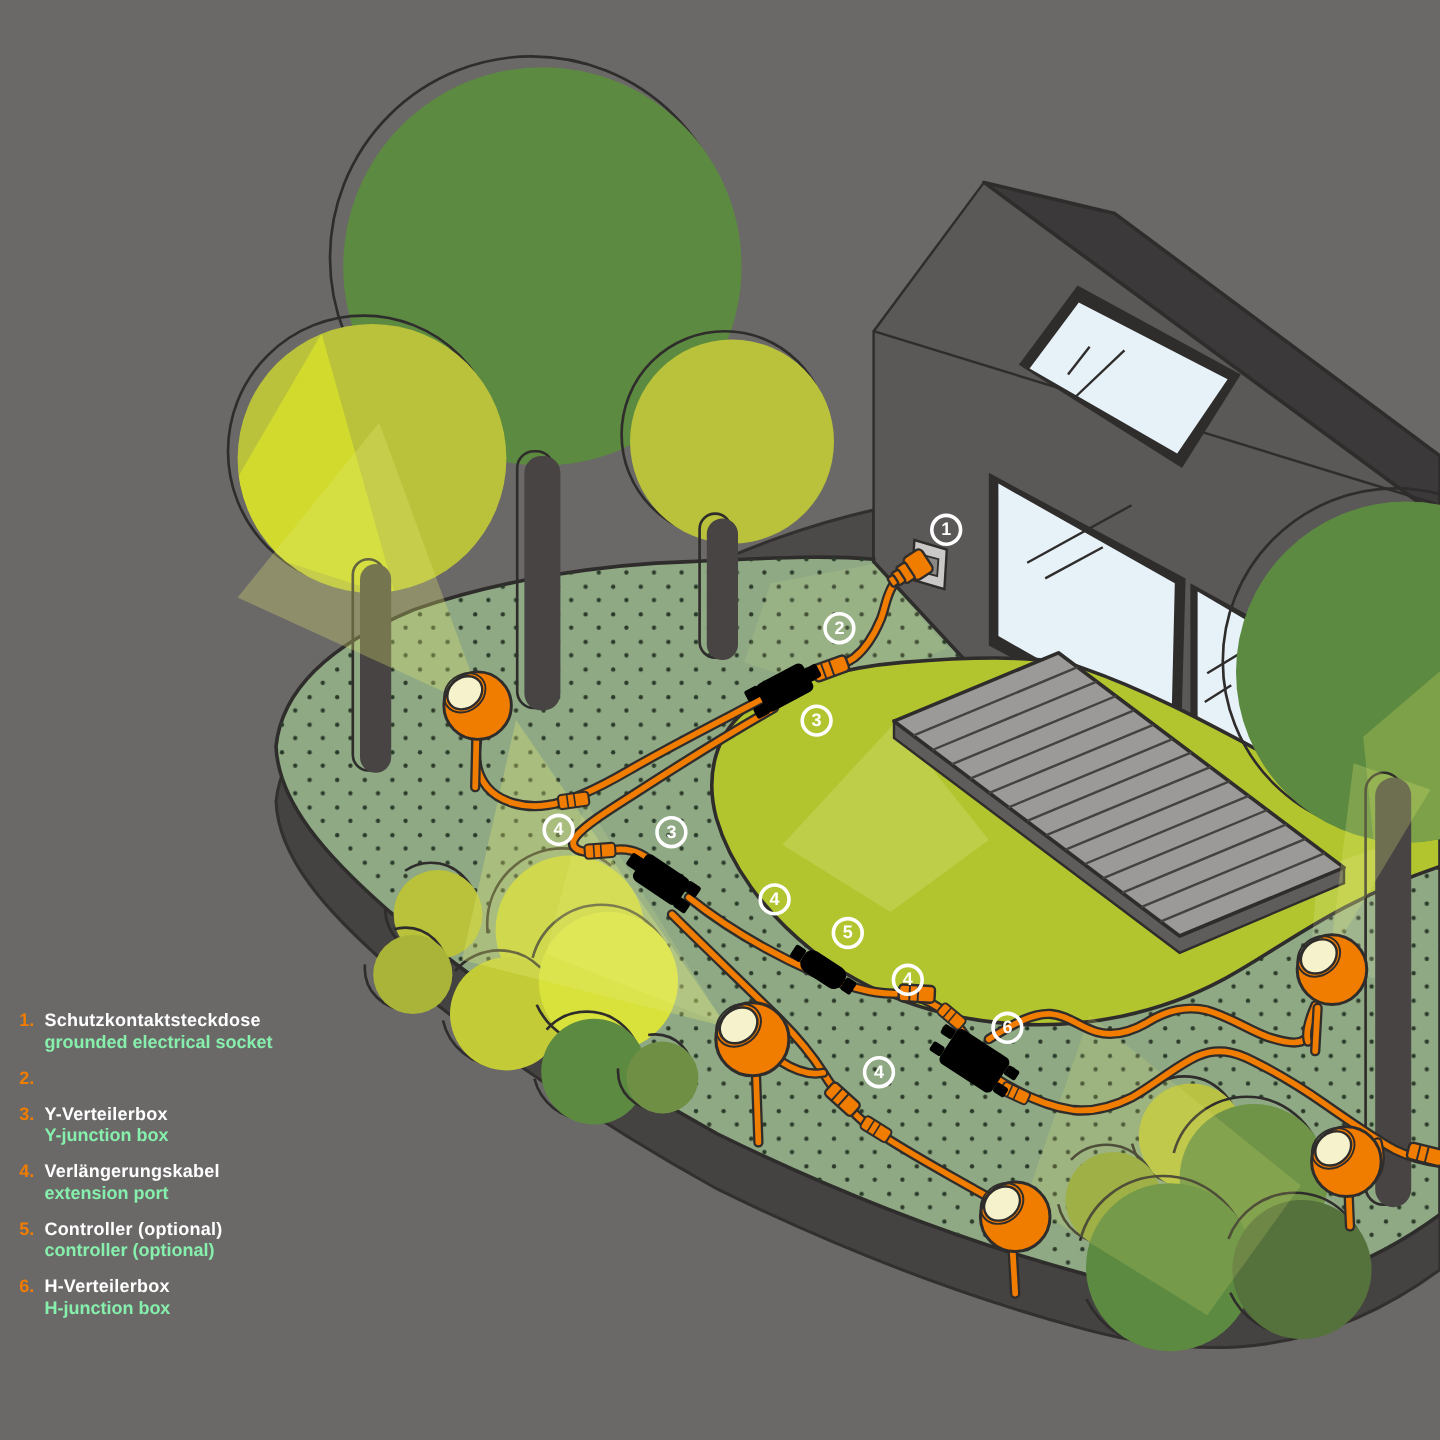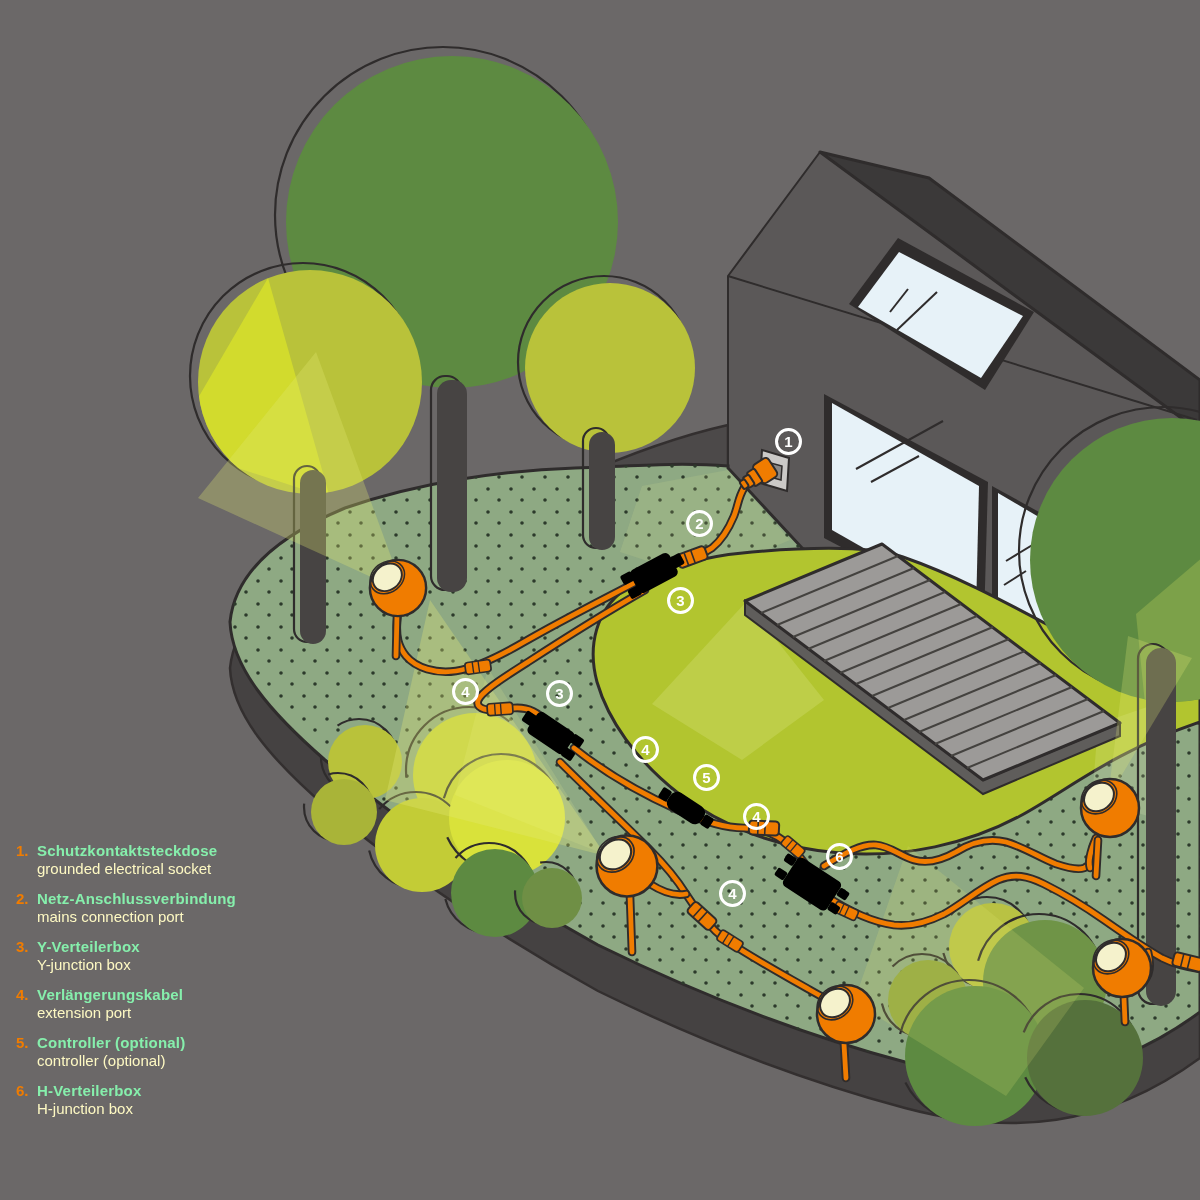--- a/index.html
+++ b/index.html
@@ -14,22 +14,22 @@
   .refl{stroke:#2f2c2c;stroke-width:2;fill:none}
   
   .badge{position:absolute;width:27px;height:27px;box-sizing:border-box;
          border:3px solid #fff;border-radius:50%;color:#fff;
          display:flex;align-items:center;justify-content:center;
          font-size:15px;font-weight:600;background:transparent;z-index:5;}
   
   #legend{position:absolute;left:16px;top:841px;width:260px;z-index:6;}
   .lg-item{display:flex;margin-bottom:11px;}
   .lg-num{width:21px;flex:0 0 21px;font-weight:700;font-size:15px;line-height:19px;color:#f07c00;}
-  .lg-de{font-weight:700;font-size:15px;line-height:19px;color:#86efac;letter-spacing:.2px;}
-  .lg-en{font-weight:400;font-size:15px;line-height:18px;color:#fef9c3;}
+  .lg-de{font-weight:700;font-size:15px;line-height:19px;color:#ffffff;letter-spacing:.2px;}
+  .lg-en{font-weight:700;font-size:15px;line-height:18px;color:#86efac;}
 </style>
 </head>
 <body>
 
 <div id="stage">
 
 <svg id="scene" width="1200" height="1200" viewBox="0 0 1200 1200">
   <defs>
     <pattern id="dots" width="23" height="23" patternUnits="userSpaceOnUse">
       <circle cx="5" cy="6" r="1.8" fill="#2c3a2b"></circle>
@@ -321,24 +321,20 @@
 <div id="legend">
   <div class="lg-item">
     <span class="lg-num">1.</span>
     <div>
       <div class="lg-de">Schutzkontaktsteckdose</div>
       <div class="lg-en">grounded electrical socket</div>
     </div>
   </div>
   <div class="lg-item">
     <span class="lg-num">2.</span>
-    <div>
-      <div class="lg-de">Netz-Anschlussverbindung</div>
-      <div class="lg-en">mains connection port</div>
-    </div>
   </div>
   <div class="lg-item">
     <span class="lg-num">3.</span>
     <div>
       <div class="lg-de">Y-Verteilerbox</div>
       <div class="lg-en">Y-junction box</div>
     </div>
   </div>
   <div class="lg-item">
     <span class="lg-num">4.</span>

